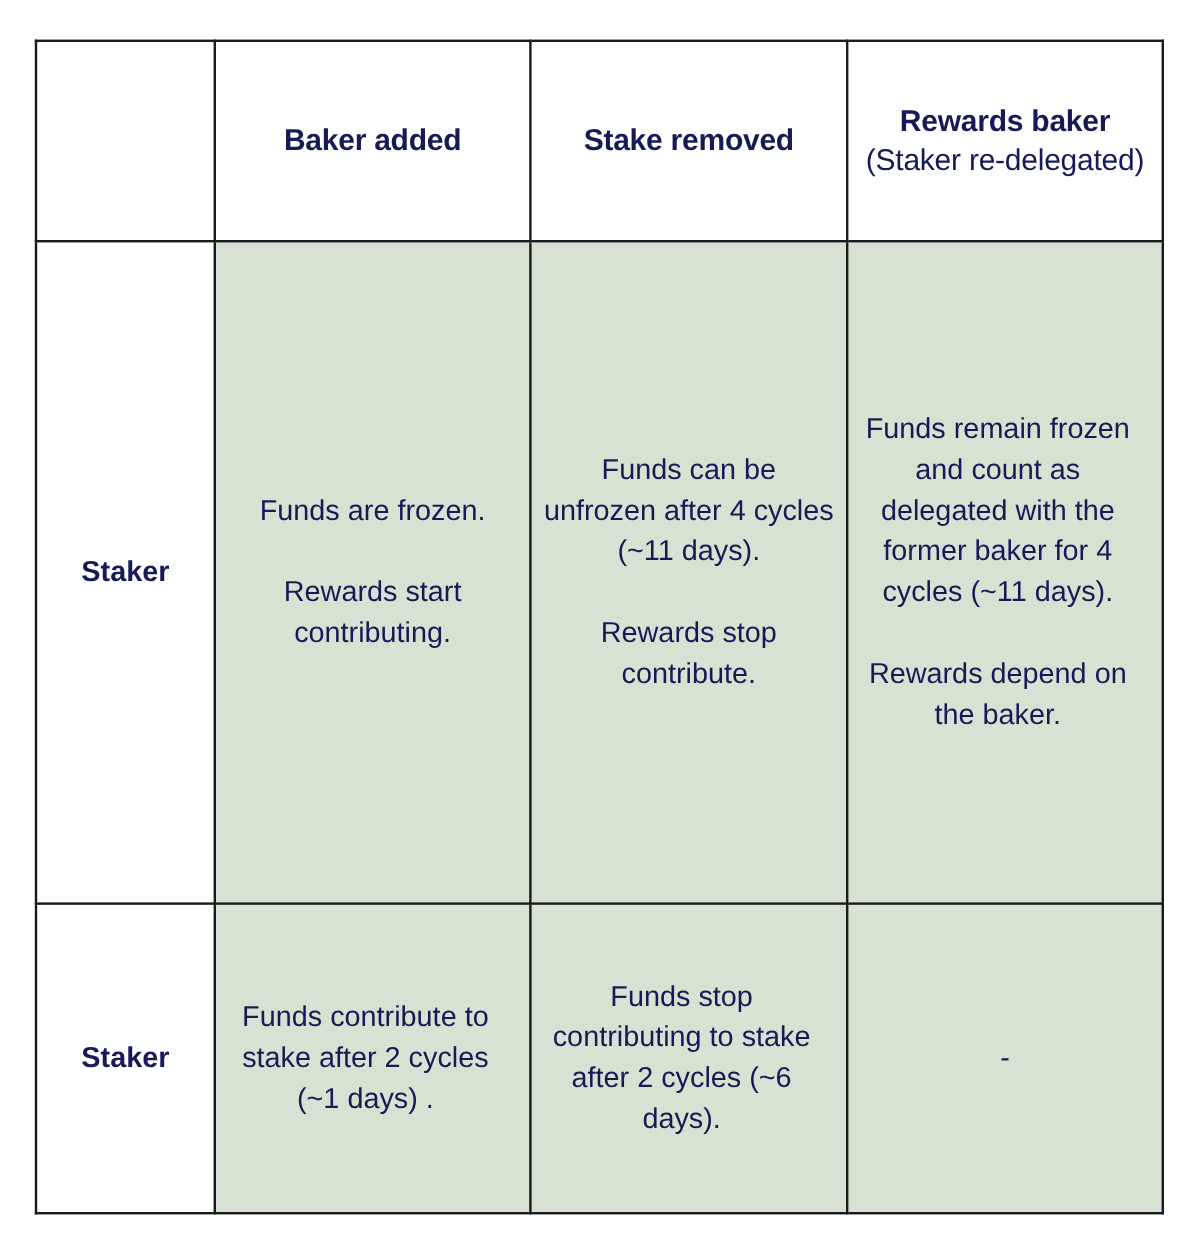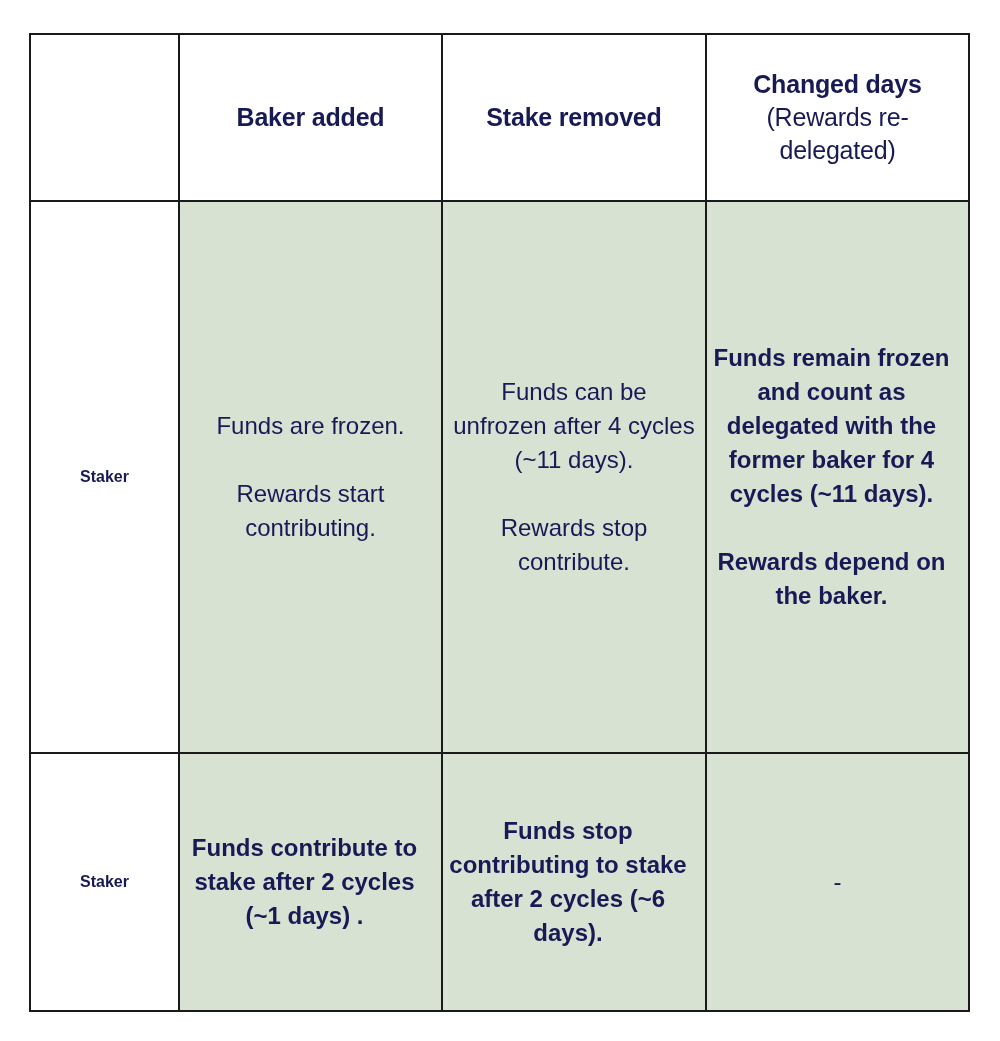--- a/index.html
+++ b/index.html
@@ -79,21 +79,21 @@
     display: block;
     font-weight: normal;
   }
 
   
   tr.body-row-staker { height: 552px; }
   tr.body-row-baker  { height: 258px; }
 
   td.row-head {
     background: #ffffff;
-    font-size: 16px;
+    font-size: 24px;
     font-weight: bold;
     text-align: left;
     padding-left: 22px;
     color: #181a56;
   }
 
   td.data-cell {
     background: #d7e2d2;
     font-size: 24px;
     font-weight: normal;
@@ -104,21 +104,20 @@
   td.data-cell p {
     margin: 0;
   }
   td.data-cell p + p {
     margin-top: 1.42em;
   }
 
   td.data-cell.narrow-text {
     padding-left: 6px;
     padding-right: 18px;
-    font-weight: bold;
   }
 </style>
 </head>
 <body>
 
 <div class="page">
 
   <div class="table-wrap">
     <table class="matrix">
       <colgroup>
@@ -134,22 +133,22 @@
 
           <th class="col-head">
             <span class="head-main">Baker added</span>
           </th>
 
           <th class="col-head">
             <span class="head-main">Stake removed</span>
           </th>
 
           <th class="col-head">
-            <span class="head-main">Changed days</span>
-            <span class="head-sub">(Rewards re-delegated)</span>
+            <span class="head-main">Rewards baker</span>
+            <span class="head-sub">(Staker re-delegated)</span>
           </th>
         </tr>
       </thead>
 
       <tbody>
 
         <tr class="body-row-staker">
           <td class="row-head">Staker</td>
 
           <td class="data-cell">

